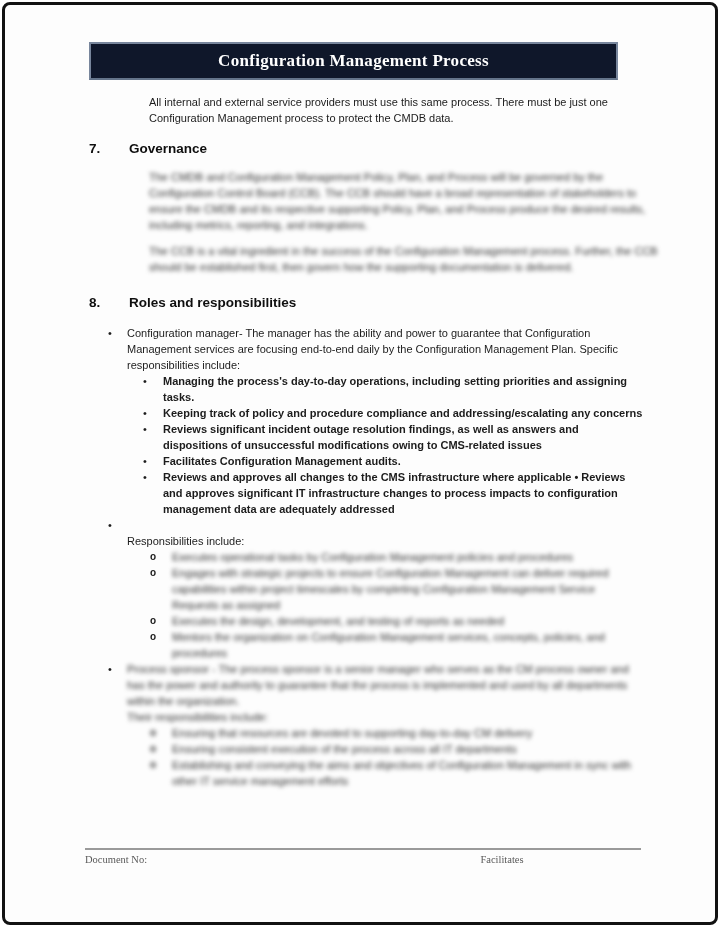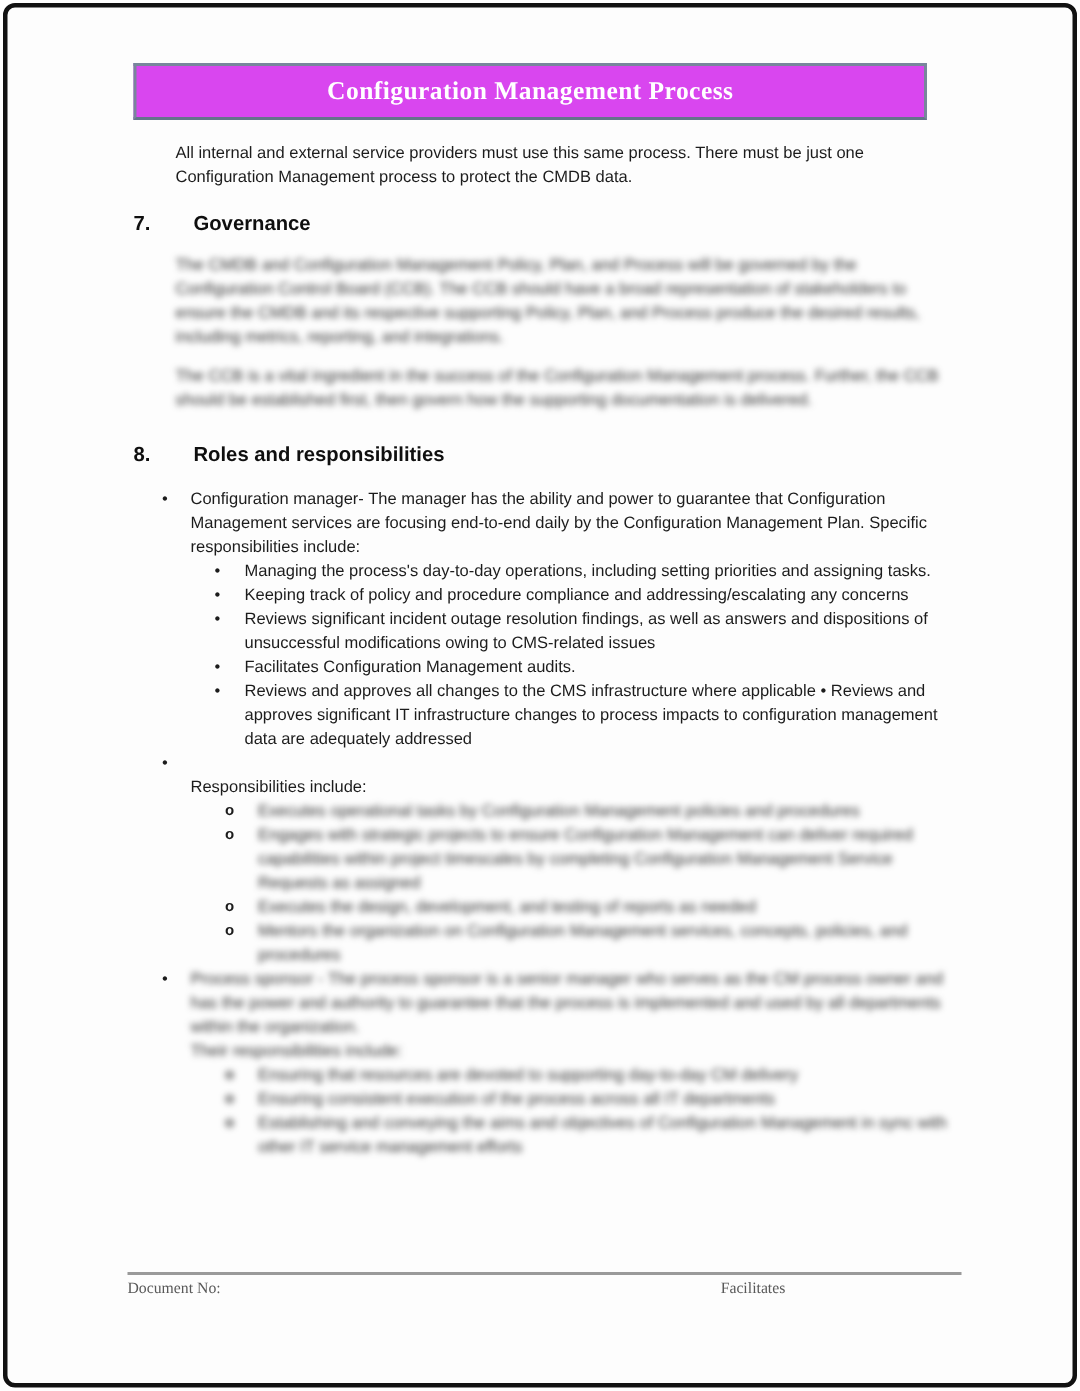--- a/index.html
+++ b/index.html
@@ -7,49 +7,49 @@
     width:720px;height:927px;background:#ffffff;overflow:hidden;position:relative;
     font-family:"Liberation Sans","DejaVu Sans",sans-serif;
   }
   .frame{
     position:absolute;left:2px;top:2px;right:2px;bottom:2px;
     border:3px solid #121212;border-radius:8px;background:#fdfdfd;overflow:hidden;
   }
   
   .banner{
     margin:37px 0 0 84px;width:525px;height:34px;
-    background:#d946ef;
+    background:#0f172a;
     border:2px solid #78869c;border-bottom-color:#64748a;
     display:flex;align-items:center;justify-content:center;
   }
   .banner .title{
     font-family:"Liberation Serif","DejaVu Serif",serif;
     font-weight:bold;font-size:17px;color:#ffffff;letter-spacing:.3px;
   }
   
   .content{
     margin:14px 0 0 84px;width:556px;
     font-size:11px;line-height:16px;color:#1c1c1c;
   }
-  .para{margin-left:28px;width:516px;}
+  .para{margin-left:60px;width:516px;}
   .gap-s{margin-top:10px;}
   .gap-m{margin-top:12px;}
   .sec-head{
     display:flex;align-items:baseline;margin-top:13px;
     font-weight:bold;font-size:13.5px;line-height:20px;color:#0f0f0f;
   }
   .sec-num{width:40px;flex:none;}
   .blur{filter:blur(2.3px);color:#333333;}
   
   .li1{display:flex;margin-left:19px;}
   .li1 .mk{width:19px;flex:none;}
   .li1 .tx{width:516px;}
   .li2{display:flex;margin-left:54px;}
   .li2 .mk{width:20px;flex:none;}
-  .li2 .tx{width:480px;}
+  .li2 .tx{width:480px;font-weight:bold;}
   .li3{display:flex;margin-left:61px;}
   .li3 .mk{width:22px;flex:none;font-weight:bold;font-size:10px;}
   .li3 .tx{width:468px;}
   
   .footer{
     position:absolute;left:80px;top:843px;width:556px;
     font-family:"Liberation Serif","DejaVu Serif",serif;
     font-size:10.5px;line-height:14px;color:#595959;
   }
   .f-rule{border-top:2px solid #9a9a9a;margin-bottom:3px;}

